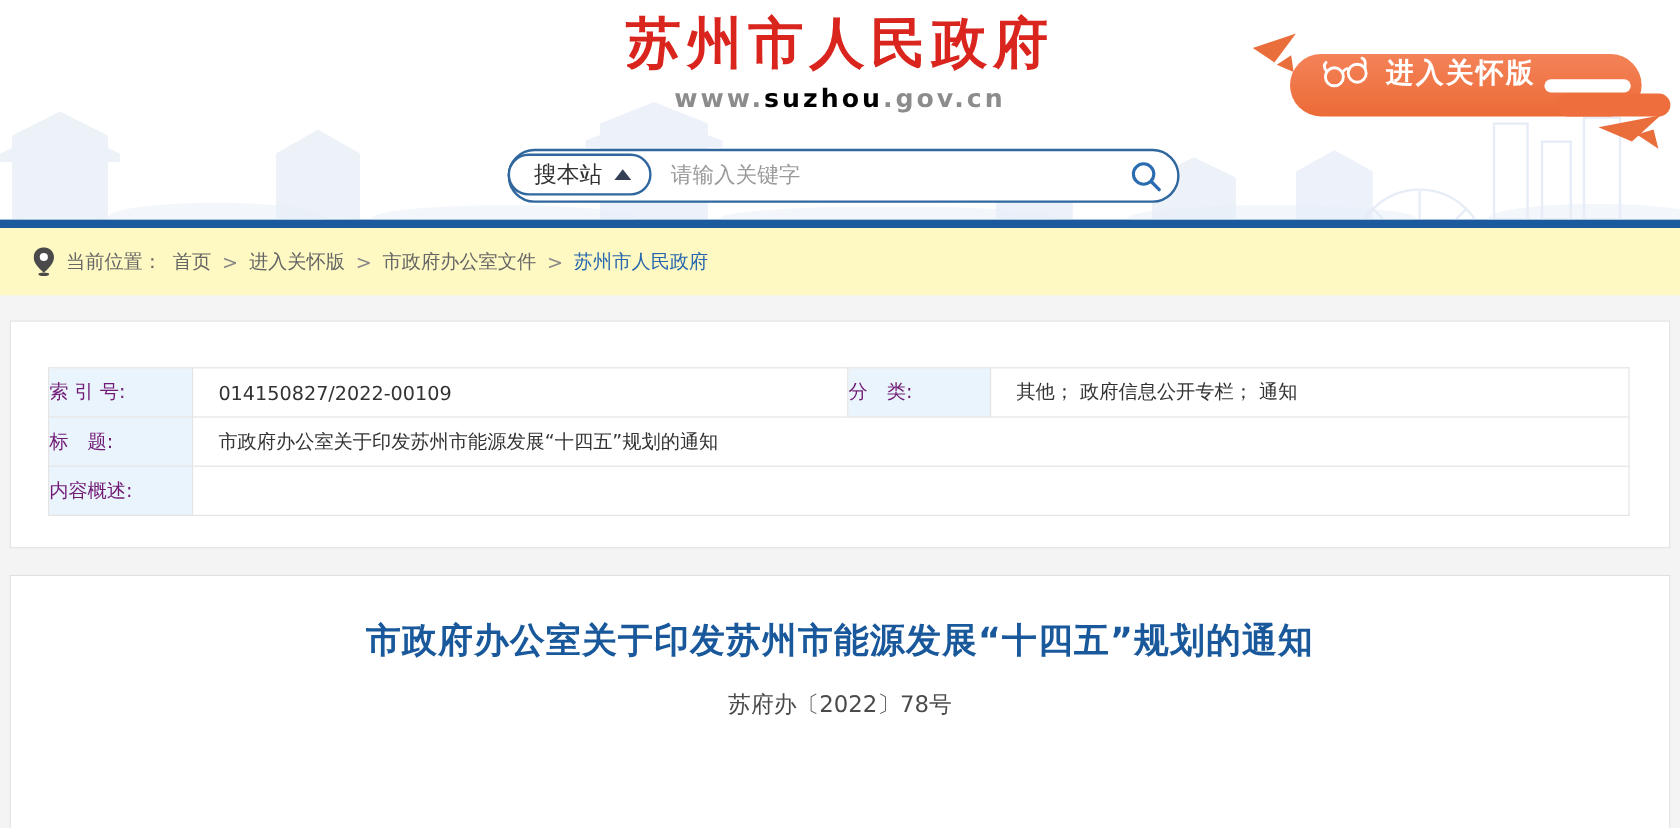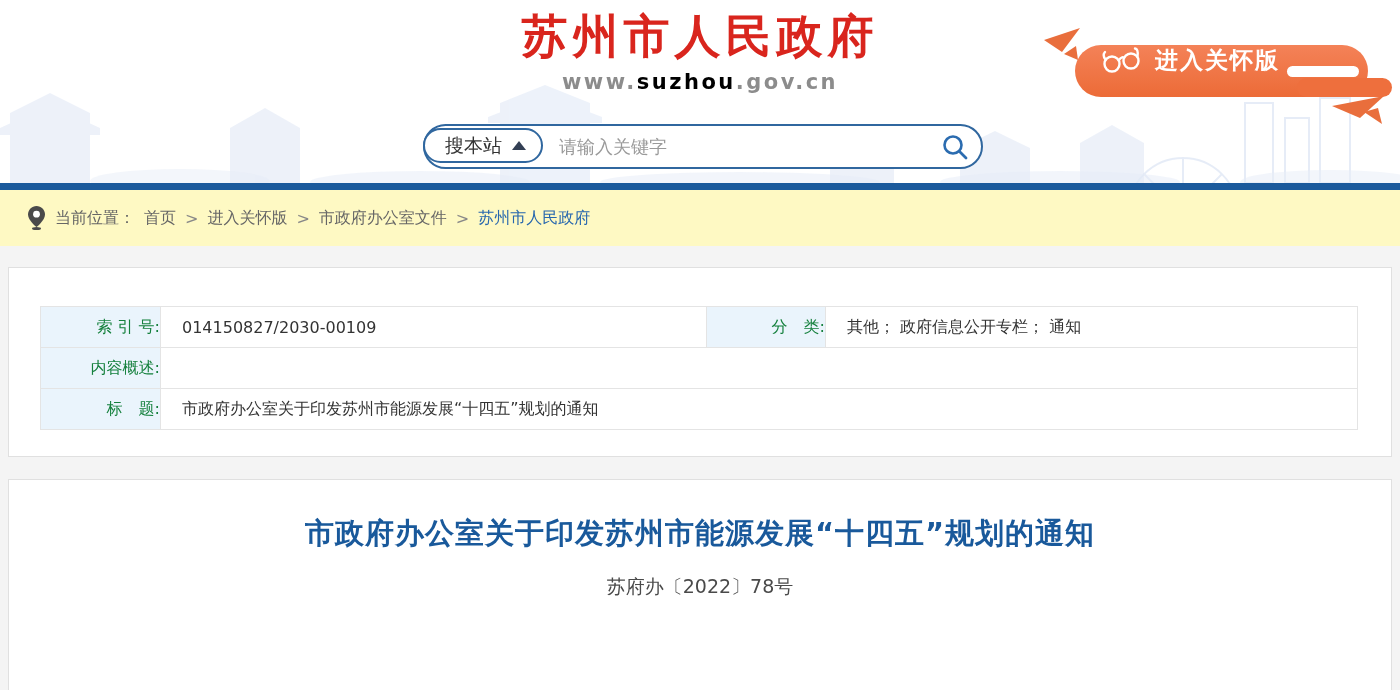--- a/index.html
+++ b/index.html
@@ -49,21 +49,21 @@
   .crumb-sep { color:#888; }
   .crumb-current { color:#2767ae; cursor:pointer; margin-left:9px; }
 
   
   .card { margin:0 8px; background:#fff; border:1px solid #e0e0e0; }
   .card-meta { margin-top:21px; padding:38px 33px 26px 31px; }
   .card-doc  { margin-top:22px; height:220px; text-align:center; padding-top:34px; }
 
   table.meta { width:100%; border-collapse:collapse; table-layout:fixed; font-size:16px; color:#333; }
   table.meta td { border:1px solid #e4e4e4; height:41px; }
-  td.lbl { background:#eaf4fc; text-align:right; white-space:pre; color:#15803d; }
+  td.lbl { background:#eaf4fc; text-align:left; white-space:pre; color:#701a75; }
   td.val { padding-left:21px; background:#fff; }
 
   .doc-title { font-size:29px; font-weight:bold; color:#19599b; letter-spacing:1px; }
   .doc-number { margin-top:20px; font-size:19px; color:#4a4a4a; }
 </style>
 </head>
 <body>
 
 <div class="header">
 
@@ -160,31 +160,31 @@
   <table class="meta">
     <colgroup>
         <col style="width:120px">
         <col style="width:546px">
         <col style="width:119px">
         <col>
       </colgroup>
     <tbody>
         <tr>
       <td class="lbl">索 引 号:</td>
-      <td class="val">014150827/2030-00109</td>
+      <td class="val">014150827/2022-00109</td>
       <td class="lbl">分　类:</td>
       <td class="val">其他；  政府信息公开专栏；  通知</td>
     </tr>
     <tr>
+      <td class="lbl">标　题:</td>
+      <td class="val" colspan="3">市政府办公室关于印发苏州市能源发展“十四五”规划的通知</td>
+    </tr>
+    <tr>
       <td class="lbl">内容概述:</td>
       <td class="val" colspan="3"></td>
-    </tr>
-    <tr>
-      <td class="lbl">标　题:</td>
-      <td class="val" colspan="3">市政府办公室关于印发苏州市能源发展“十四五”规划的通知</td>
     </tr>
   </tbody>
     </table>
 </div>
 
 <div class="card card-doc">
   <h1 class="doc-title">市政府办公室关于印发苏州市能源发展“十四五”规划的通知</h1>
   <div class="doc-number">苏府办〔2022〕78号</div>
 </div>
 

